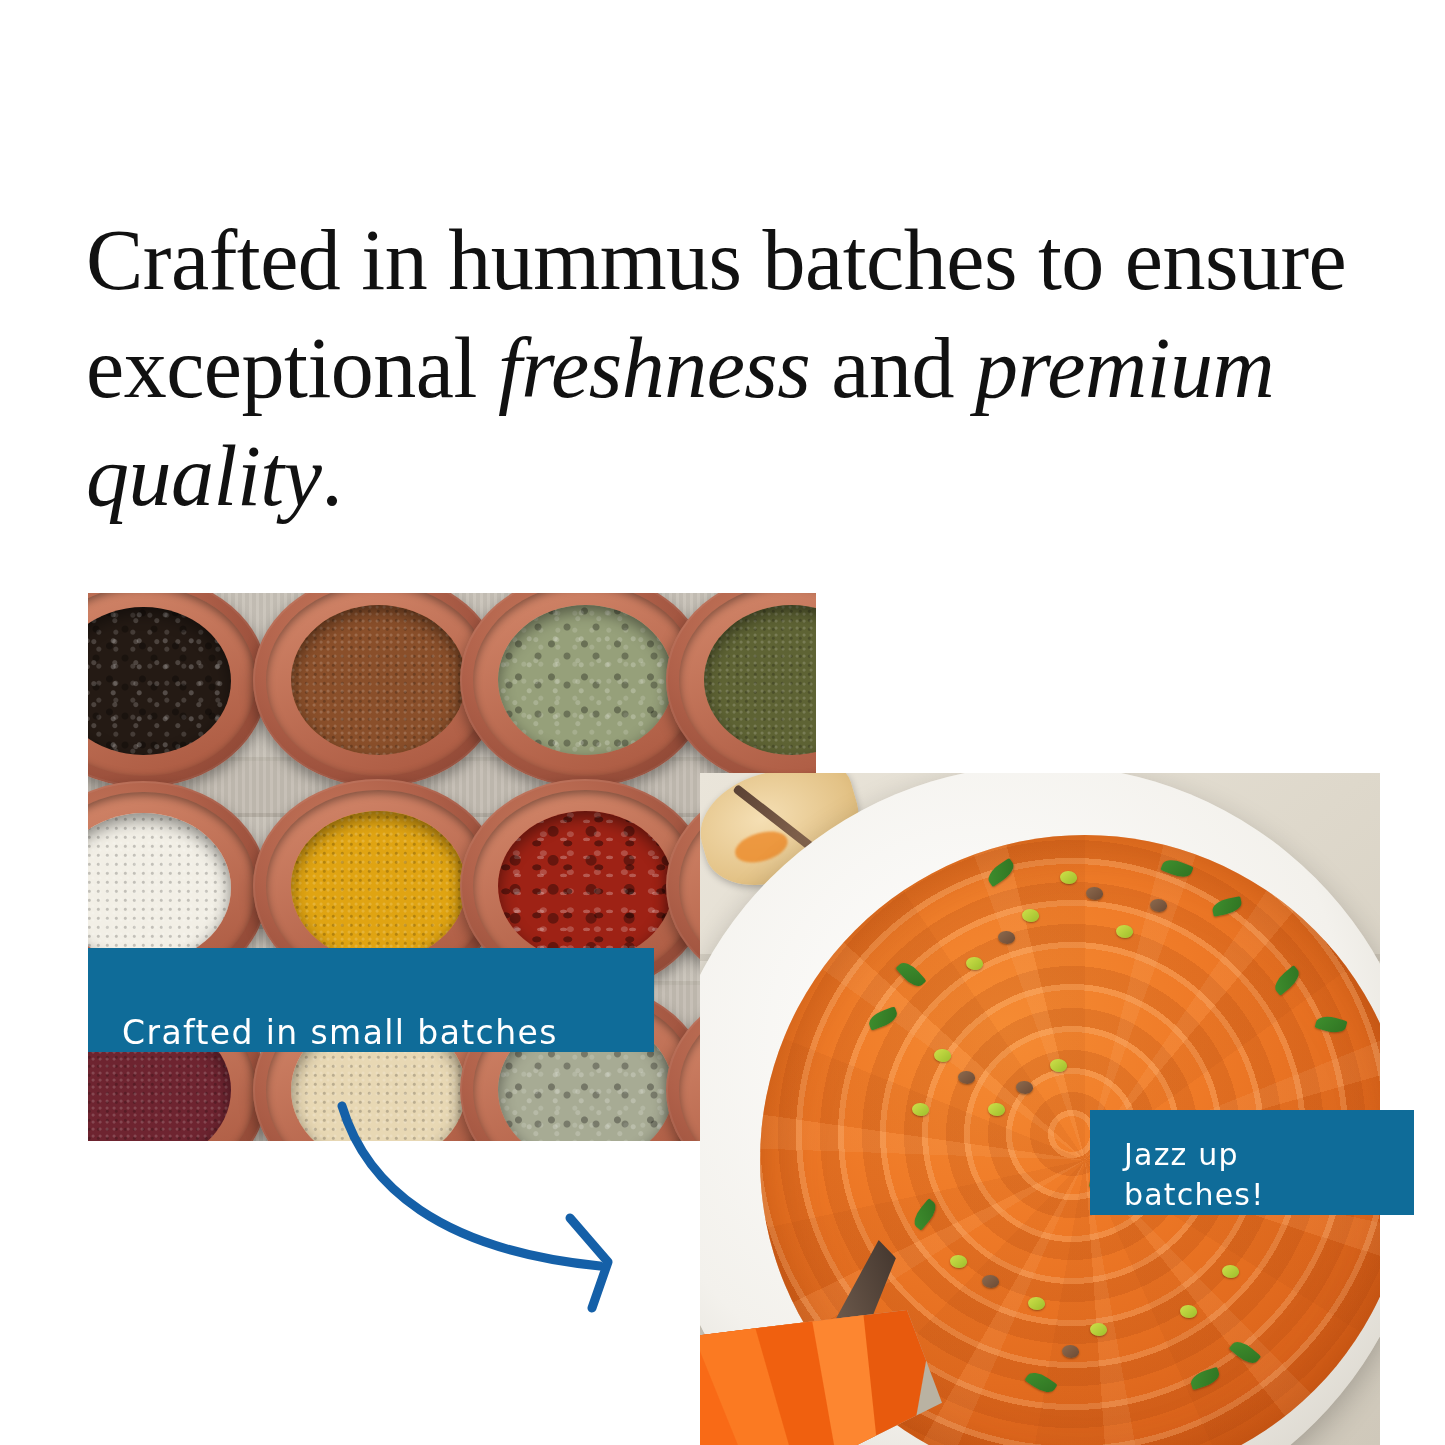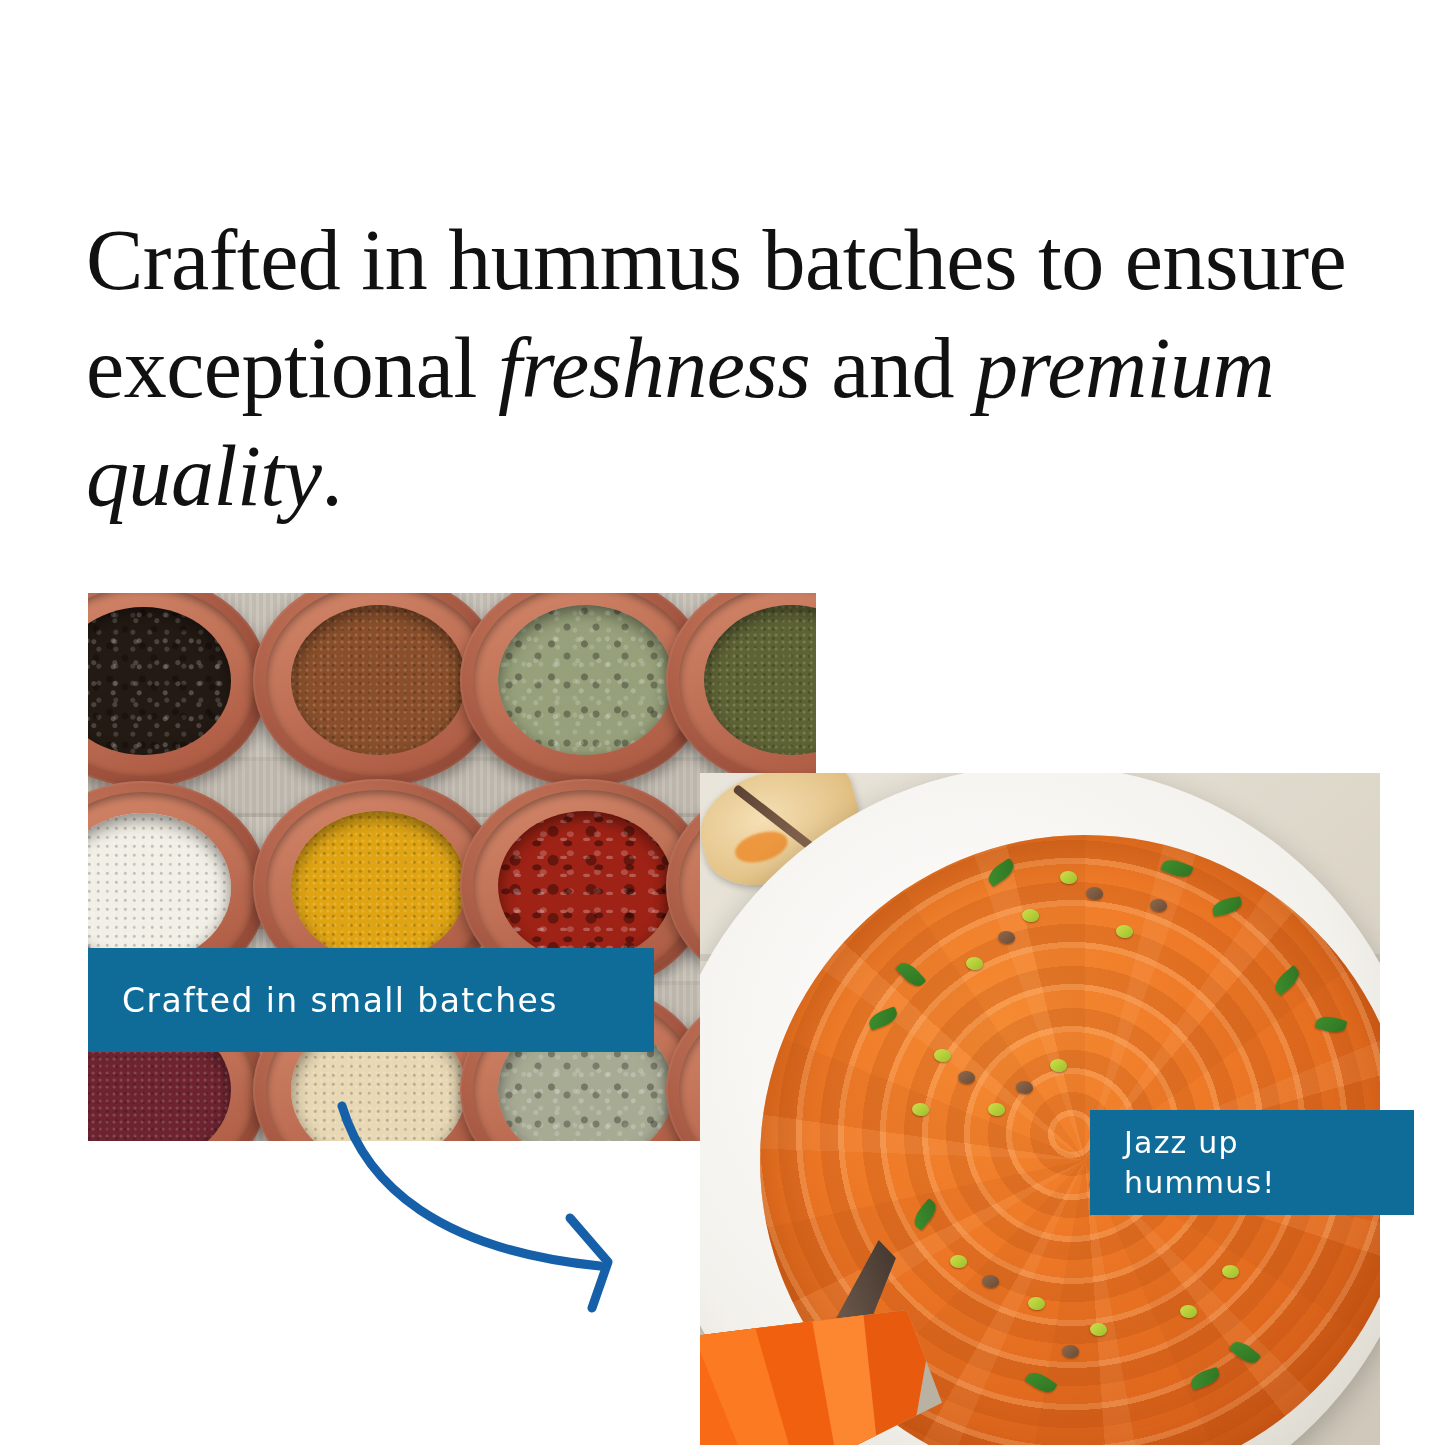--- a/index.html
+++ b/index.html
@@ -177,21 +177,21 @@
     transform:rotate(38deg);border-radius:4px;
   }
 
   
   .callout{
     position:absolute;
     background:#0f6c99;
     color:#ffffff;
     font-family:"DejaVu Sans", sans-serif;
     display:flex;
-    align-items:center;
+    align-items:flex-end;
   }
   #callout-batches{
     left:88px; top:948px; width:532px; height:104px;
     padding-left:34px;
     font-size:33px;
     letter-spacing:1.4px;
   }
   #callout-hummus{
     left:1090px; top:1110px; width:290px; height:105px;
     padding-left:34px;
@@ -327,16 +327,16 @@
     <path d="M72 16 C 96 96, 170 160, 330 176" fill="none" stroke="#1560a8" stroke-width="9" stroke-linecap="round"></path>
     <path d="M300 128 L 338 172 L 322 218" fill="none" stroke="#1560a8" stroke-width="9" stroke-linecap="round" stroke-linejoin="round"></path>
   </svg>
 
   <div class="callout" id="callout-batches">
     <span>Crafted in small batches</span>
   </div>
 
   <div class="callout" id="callout-hummus">
     <span>Jazz up
-hummus!</span>
+batches!</span>
   </div>
 
 </div>
 
 </body></html>

